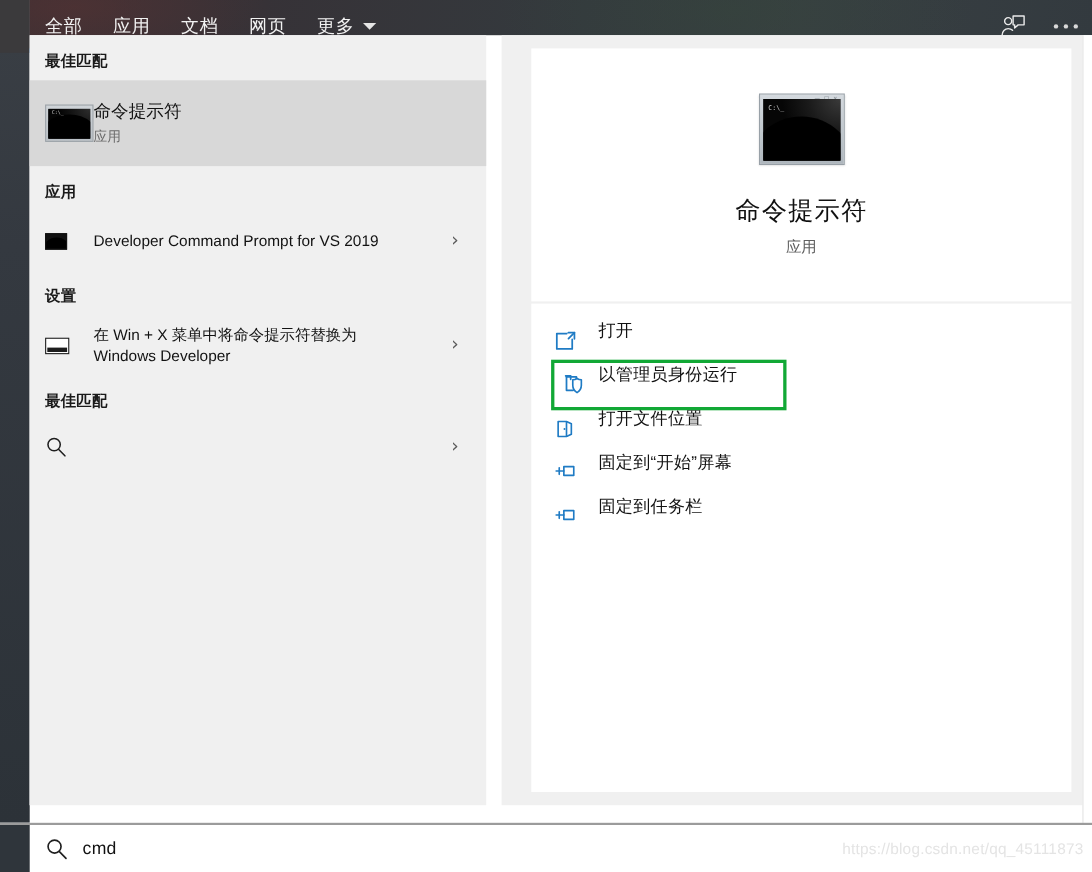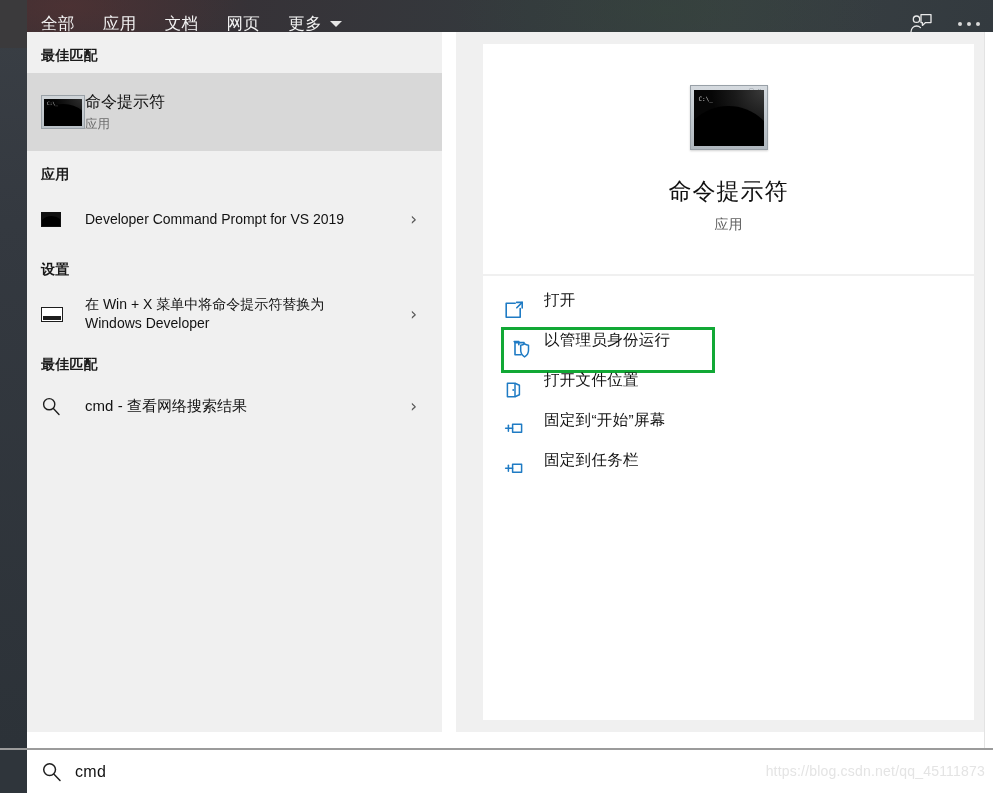--- a/index.html
+++ b/index.html
@@ -499,24 +499,20 @@
       </div>
 
       <div class="section-head">最佳匹配</div>
 
       <div class="row" style="min-height:48px">
         <div class="row-ico">
           <svg class="mag-ico" viewBox="0 0 20 20" fill="none">
             <circle cx="8.2" cy="8.2" r="5.6" stroke="#1f1f1f" stroke-width="1.4"></circle>
             <line x1="12.4" y1="12.6" x2="18" y2="18.4" stroke="#1f1f1f" stroke-width="1.4" stroke-linecap="round"></line>
           </svg>
-        </div>
-        <div class="row-text">
-          <span class="web-title">cmd</span>
-          <span class="web-title muted">- 查看网络搜索结果</span>
         </div>
         <span class="chev">›</span>
       </div>
 
     </div>
 
     <div class="right-col">
 
       <div class="card card-hero">
         <div class="hero-icon">

